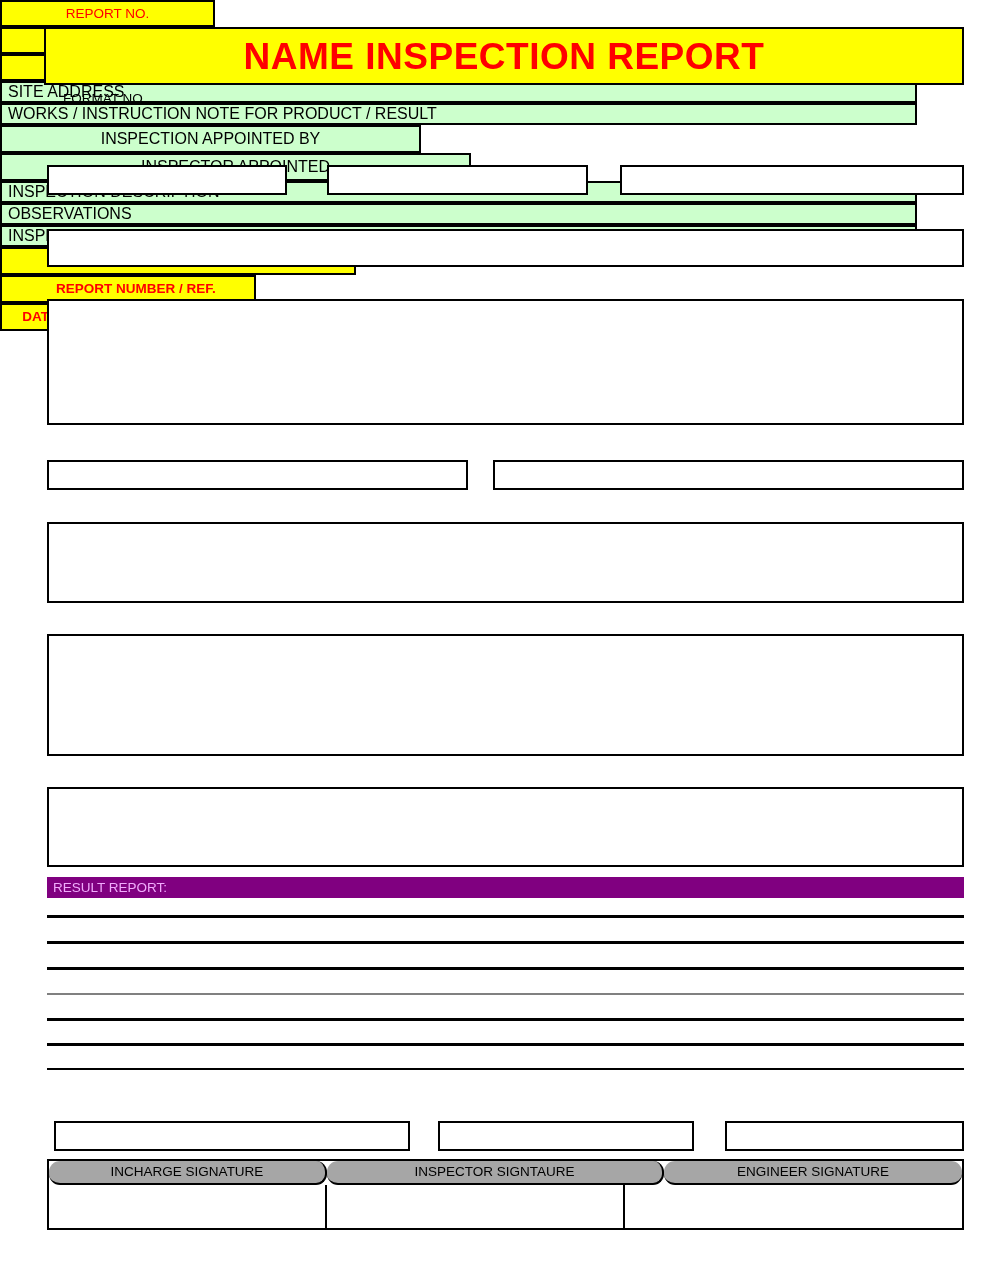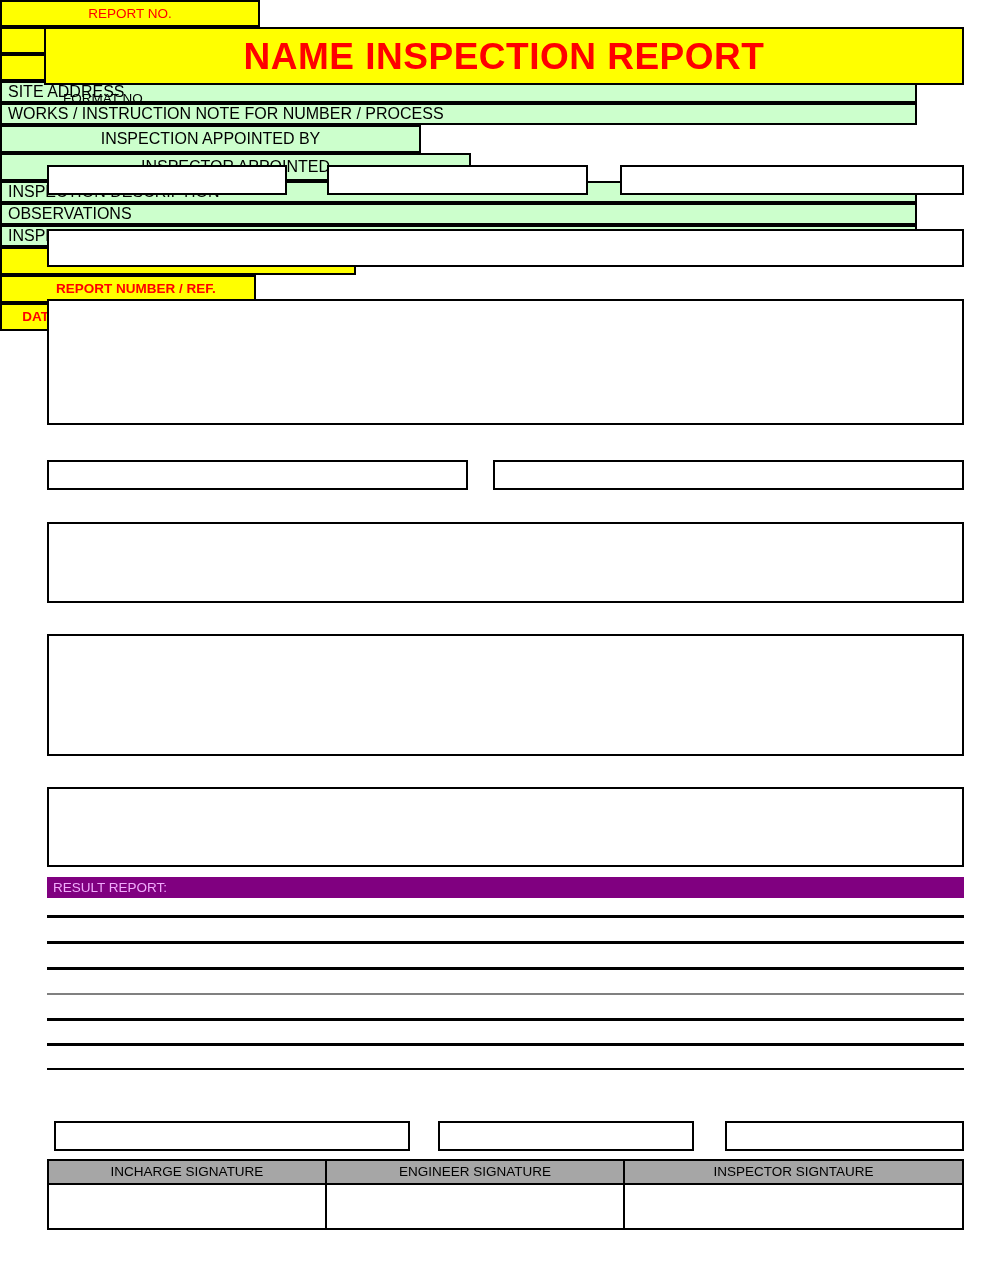--- a/index.html
+++ b/index.html
@@ -124,56 +124,56 @@
     box-sizing: border-box;
     display: flex;
     align-items: center;
     justify-content: center;
     border-right: 2px solid #000000;
     font-size: 13.5px;
     line-height: 1;
     white-space: nowrap;
   }
   .sigcell:last-child { border-right: none; }
-  .sigrow.head .sigcell { background: #A6A6A6; border-bottom: 2px solid #000000; }
+  .sigrow.head .sigcell { background: #A6A6A6; border-bottom: 2px solid #000000; border-radius: 11px; }
   .sigrow.body .sigcell { background: #ffffff; }
 </style>
 </head>
 <body>
 
 <div class="page">
 
   <div class="title-bar">
     <span class="title-text">NAME INSPECTION REPORT</span>
   </div>
 
   <div class="format-no">FORMAT NO.</div>
 
-  <div class="hdr yellow center" style="left:47px; top:138px; width:260px; height:27px;">
+  <div class="hdr yellow center" style="left:47px; top:138px; width:215px; height:27px;">
     <span class="lbl-red">REPORT NO.</span>
   </div>
   <div class="field" style="position:absolute; left:47px; top:165px; width:240px; height:30px;"></div>
 
   <div class="hdr yellow center" style="left:327px; top:138px; width:261px; height:27px;">
     <span class="lbl-red">REFERENCES</span>
   </div>
   <div class="field" style="position:absolute; left:327px; top:165px; width:261px; height:30px;"></div>
 
   <div class="hdr yellow center" style="left:620px; top:138px; width:344px; height:27px;">
     <span class="lbl-red">CUSTOMER NAME</span>
   </div>
   <div class="field" style="position:absolute; left:620px; top:165px; width:344px; height:30px;"></div>
 
   <div class="hdr green left" style="left:47px; top:207px; width:917px; height:22px;">
     <span class="lbl-black">SITE ADDRESS</span>
   </div>
   <div class="field" style="position:absolute; left:47px; top:229px; width:917px; height:38px;"></div>
 
   <div class="hdr green left" style="left:47px; top:277px; width:917px; height:22px;">
-    <span class="lbl-black">WORKS / INSTRUCTION NOTE FOR NUMBER / PROCESS</span>
+    <span class="lbl-black">WORKS / INSTRUCTION NOTE FOR PRODUCT / RESULT</span>
   </div>
   <div class="field" style="position:absolute; left:47px; top:299px; width:917px; height:126px;"></div>
 
   <div class="hdr green center" style="left:47px; top:432px; width:421px; height:28px;">
     <span class="lbl-black">INSPECTION APPOINTED BY</span>
   </div>
   <div class="field" style="position:absolute; left:47px; top:460px; width:421px; height:30px;"></div>
 
   <div class="hdr green center" style="left:493px; top:432px; width:471px; height:28px;">
     <span class="lbl-black">INSPECTOR APPOINTED</span>
@@ -218,22 +218,22 @@
   <div class="field" style="position:absolute; left:438px; top:1121px; width:256px; height:30px;"></div>
 
   <div class="hdr yellow center" style="left:725px; top:1093px; width:239px; height:28px;">
     <span class="lbl-red bold">DATE OF CERTIFICATE ISSUE</span>
   </div>
   <div class="field" style="position:absolute; left:725px; top:1121px; width:239px; height:30px;"></div>
 
   <div class="sigtable" style="left:47px; top:1159px; width:917px; height:71px;">
     <div class="sigrow head">
       <div class="sigcell" style="width:278px;">INCHARGE SIGNATURE</div>
+      <div class="sigcell" style="width:337px;">INSPECTOR SIGNTAURE</div>
       <div class="sigcell" style="width:298px;">ENGINEER SIGNATURE</div>
-      <div class="sigcell" style="width:337px;">INSPECTOR SIGNTAURE</div>
     </div>
     <div class="sigrow body">
       <div class="sigcell" style="width:278px;"></div>
       <div class="sigcell" style="width:298px;"></div>
       <div class="sigcell" style="width:337px;"></div>
     </div>
   </div>
 
 </div>
 

